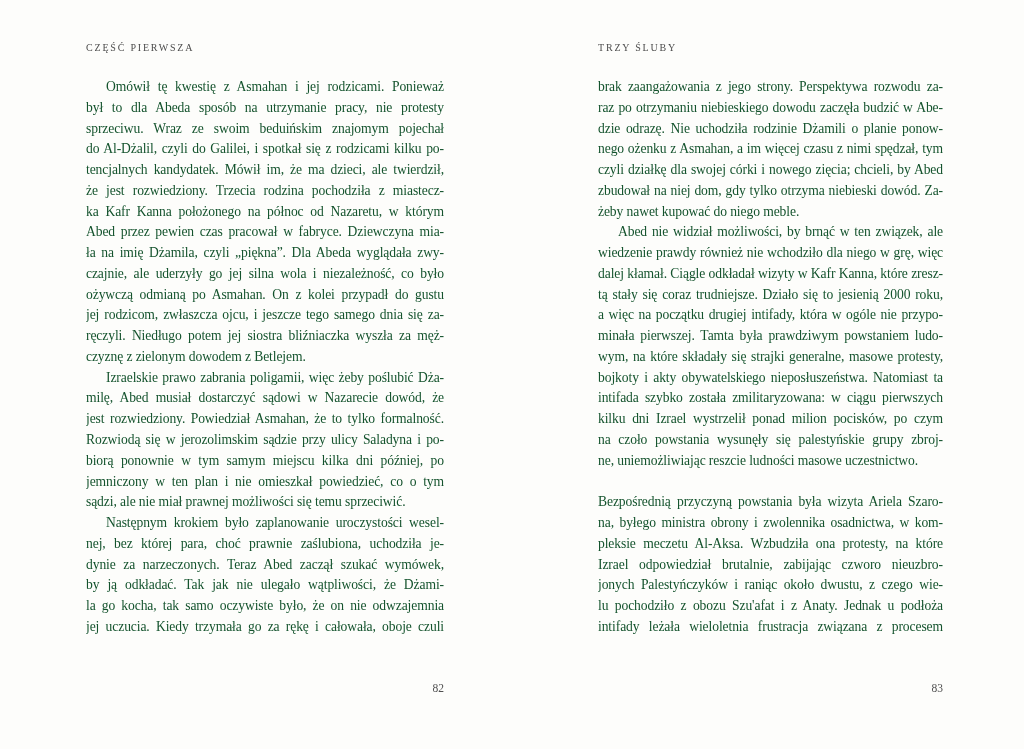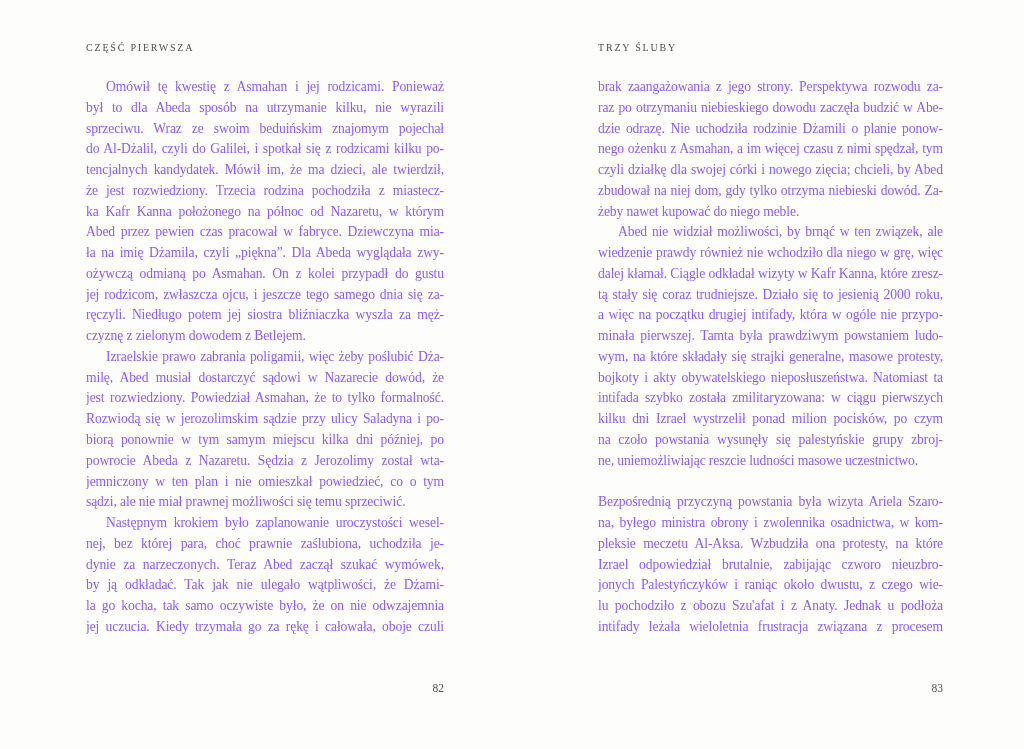--- a/index.html
+++ b/index.html
@@ -37,21 +37,21 @@
     position: absolute;
     top: 77px;
     left: 0;
     right: 0;
   }
   .line {
     font-size: 13.6px;
     letter-spacing: -0.1px;
     height: 20.78px;
     line-height: 20.78px;
-    color: #8b5cf6;
+    color: #14532d;
     text-align: justify;
     text-align-last: justify;
     overflow: hidden;
   }
   .line.endline { text-align-last: left; }
   .line.indent  { text-indent: 20px; }
   .line.space-before { margin-top: 20.78px; }
 
   .folio {
     position: absolute;
@@ -63,38 +63,38 @@
     color: #4f4f4f;
   }
 </style>
 </head>
 <body>
 
 <div class="page page--left">
   <div class="running-head">CZĘŚĆ PIERWSZA</div>
   <div class="page-body">
       <div class="line indent">Omówił tę kwestię z Asmahan i jej rodzicami. Ponieważ</div>
-      <div class="line">był to dla Abeda sposób na utrzymanie kilku, nie wyrazili</div>
+      <div class="line">był to dla Abeda sposób na utrzymanie pracy, nie protesty</div>
       <div class="line">sprzeciwu. Wraz ze swoim beduińskim znajomym pojechał</div>
       <div class="line">do Al-Dżalil, czyli do Galilei, i spotkał się z rodzicami kilku po-</div>
       <div class="line">tencjalnych kandydatek. Mówił im, że ma dzieci, ale twierdził,</div>
       <div class="line">że jest rozwiedziony. Trzecia rodzina pochodziła z miastecz-</div>
       <div class="line">ka Kafr Kanna położonego na północ od Nazaretu, w którym</div>
       <div class="line">Abed przez pewien czas pracował w fabryce. Dziewczyna mia-</div>
       <div class="line">ła na imię Dżamila, czyli „piękna”. Dla Abeda wyglądała zwy-</div>
+      <div class="line">czajnie, ale uderzyły go jej silna wola i niezależność, co było</div>
       <div class="line">ożywczą odmianą po Asmahan. On z kolei przypadł do gustu</div>
       <div class="line">jej rodzicom, zwłaszcza ojcu, i jeszcze tego samego dnia się za-</div>
       <div class="line">ręczyli. Niedługo potem jej siostra bliźniaczka wyszła za męż-</div>
       <div class="line endline">czyznę z zielonym dowodem z Betlejem.</div>
       <div class="line indent">Izraelskie prawo zabrania poligamii, więc żeby poślubić Dża-</div>
       <div class="line">milę, Abed musiał dostarczyć sądowi w Nazarecie dowód, że</div>
       <div class="line">jest rozwiedziony. Powiedział Asmahan, że to tylko formalność.</div>
       <div class="line">Rozwiodą się w jerozolimskim sądzie przy ulicy Saladyna i po-</div>
       <div class="line">biorą ponownie w tym samym miejscu kilka dni później, po</div>
-      <div class="line">powrocie Abeda z Nazaretu. Sędzia z Jerozolimy został wta-</div>
       <div class="line">jemniczony w ten plan i nie omieszkał powiedzieć, co o tym</div>
       <div class="line endline">sądzi, ale nie miał prawnej możliwości się temu sprzeciwić.</div>
       <div class="line indent">Następnym krokiem było zaplanowanie uroczystości wesel-</div>
       <div class="line">nej, bez której para, choć prawnie zaślubiona, uchodziła je-</div>
       <div class="line">dynie za narzeczonych. Teraz Abed zaczął szukać wymówek,</div>
       <div class="line">by ją odkładać. Tak jak nie ulegało wątpliwości, że Dżami-</div>
       <div class="line">la go kocha, tak samo oczywiste było, że on nie odwzajemnia</div>
       <div class="line">jej uczucia. Kiedy trzymała go za rękę i całowała, oboje czuli</div>
     </div>
   <div class="folio">82</div>

